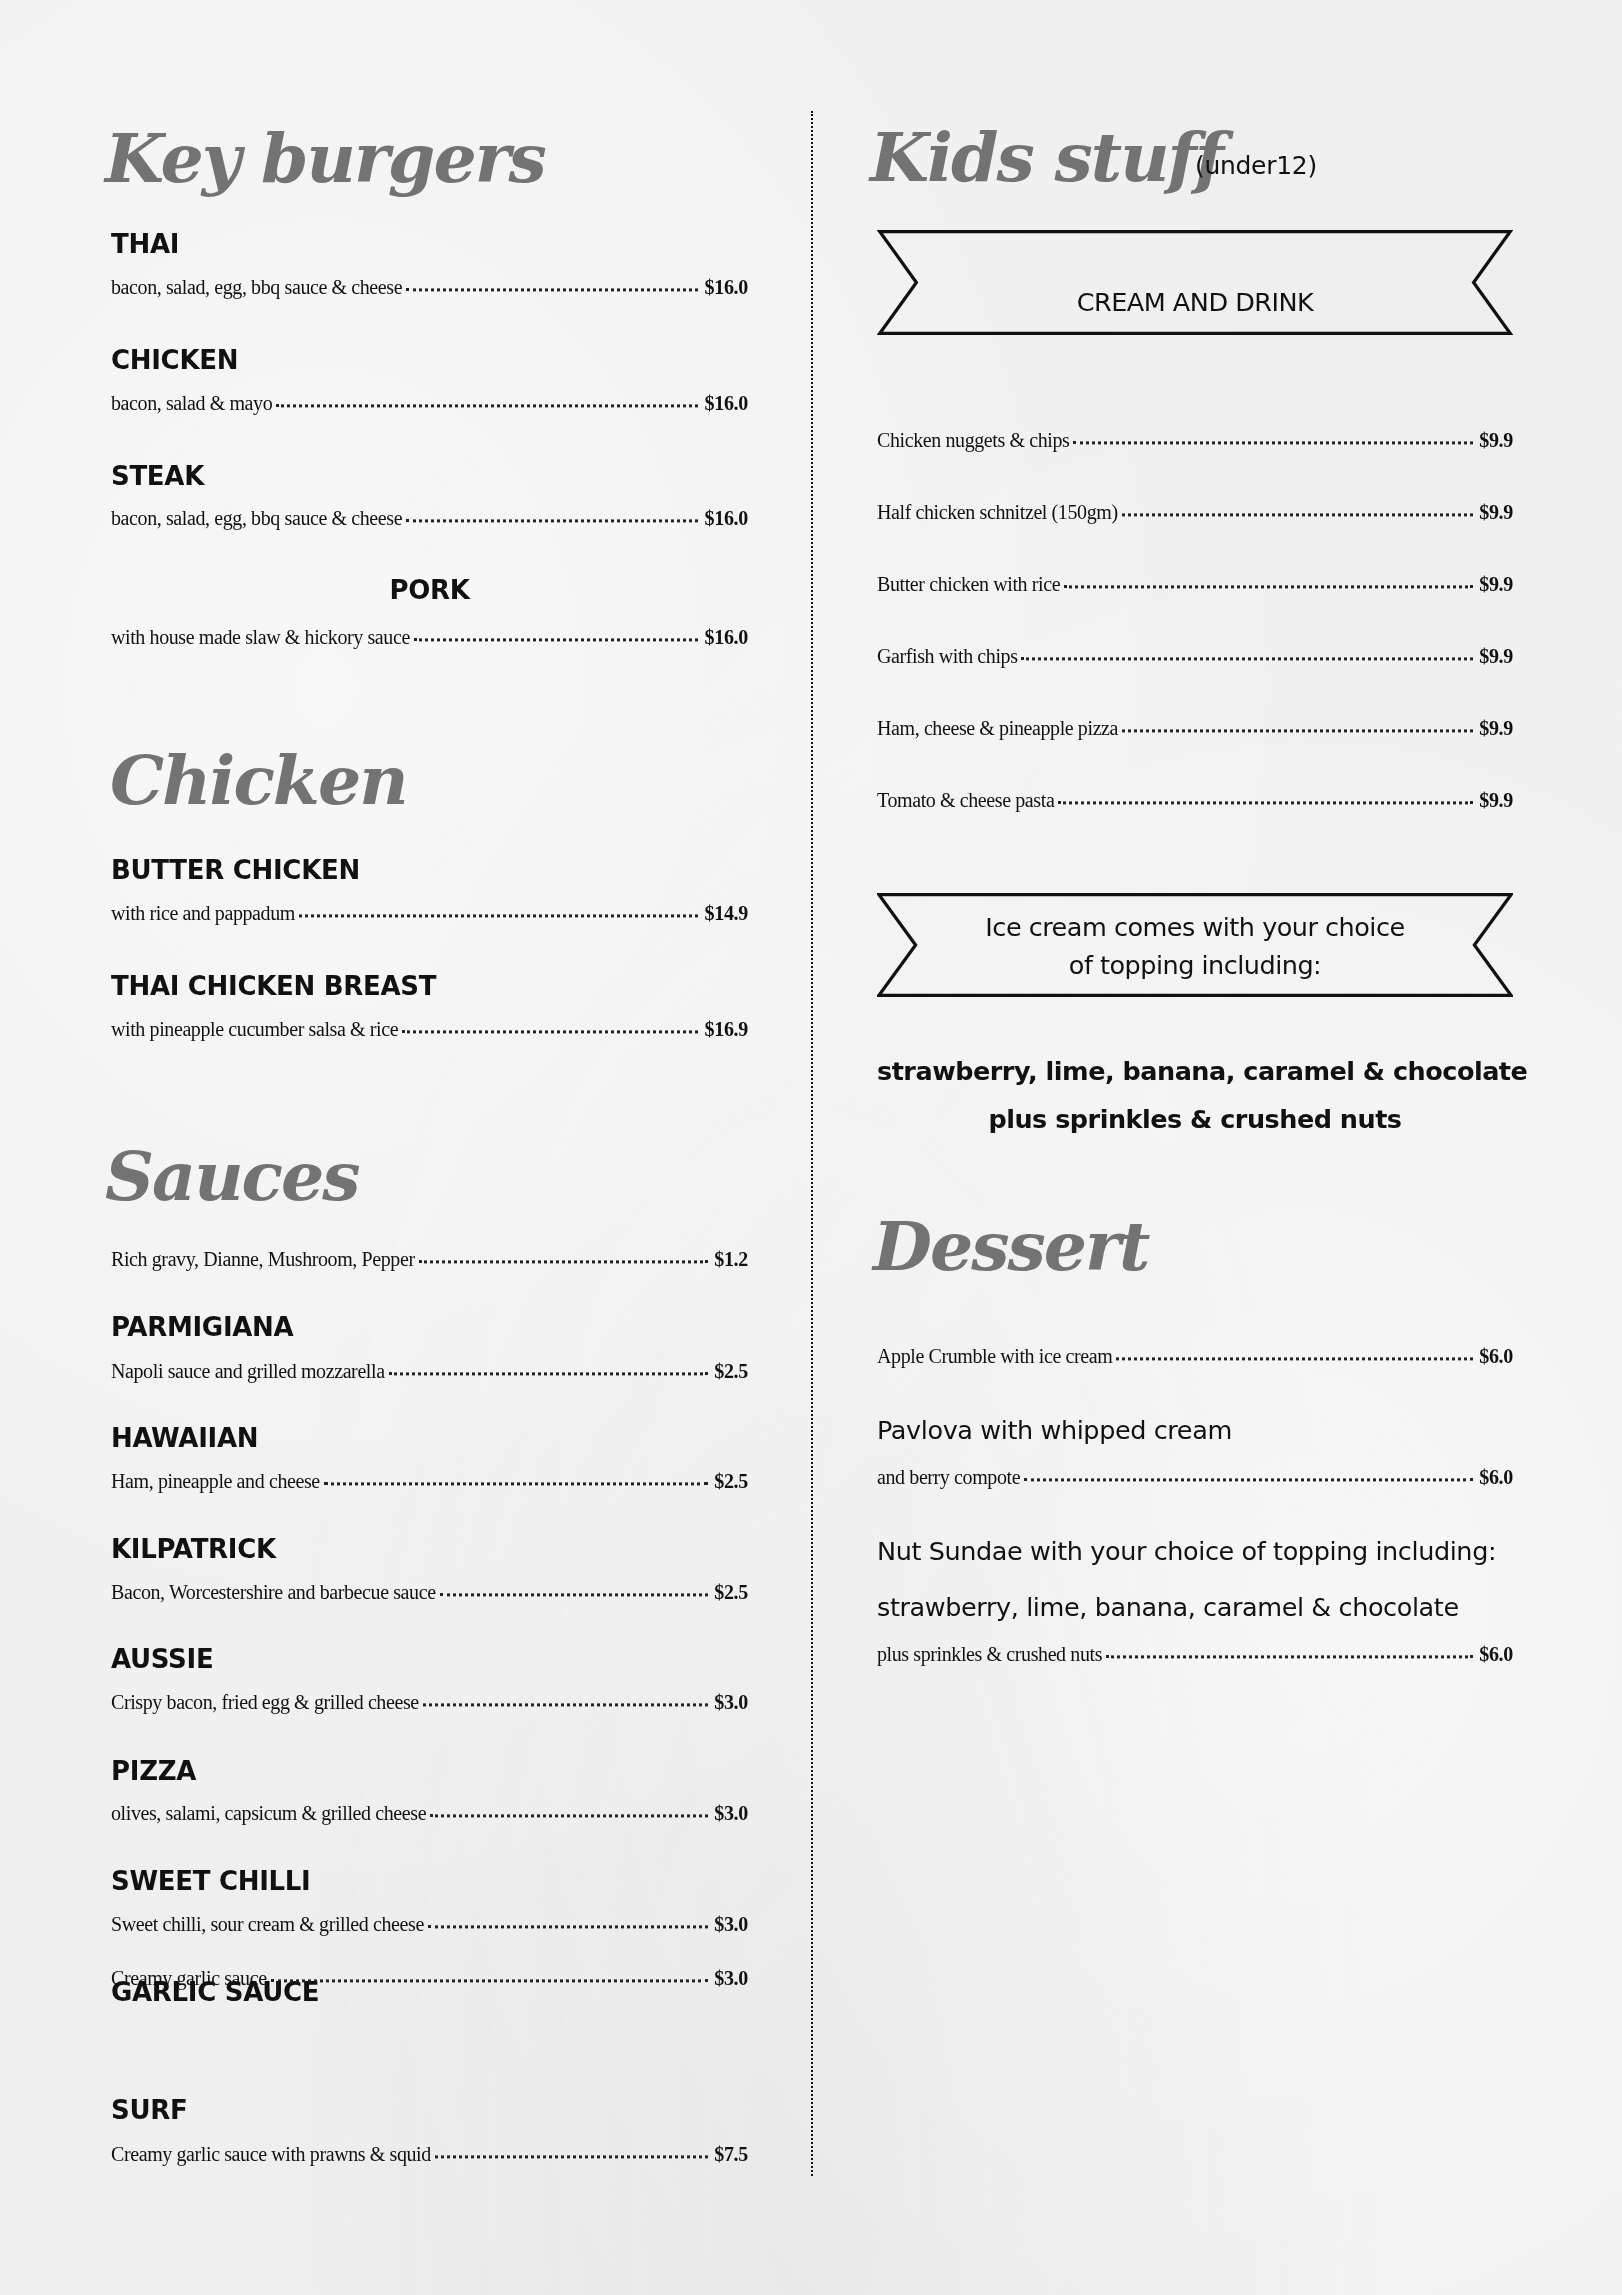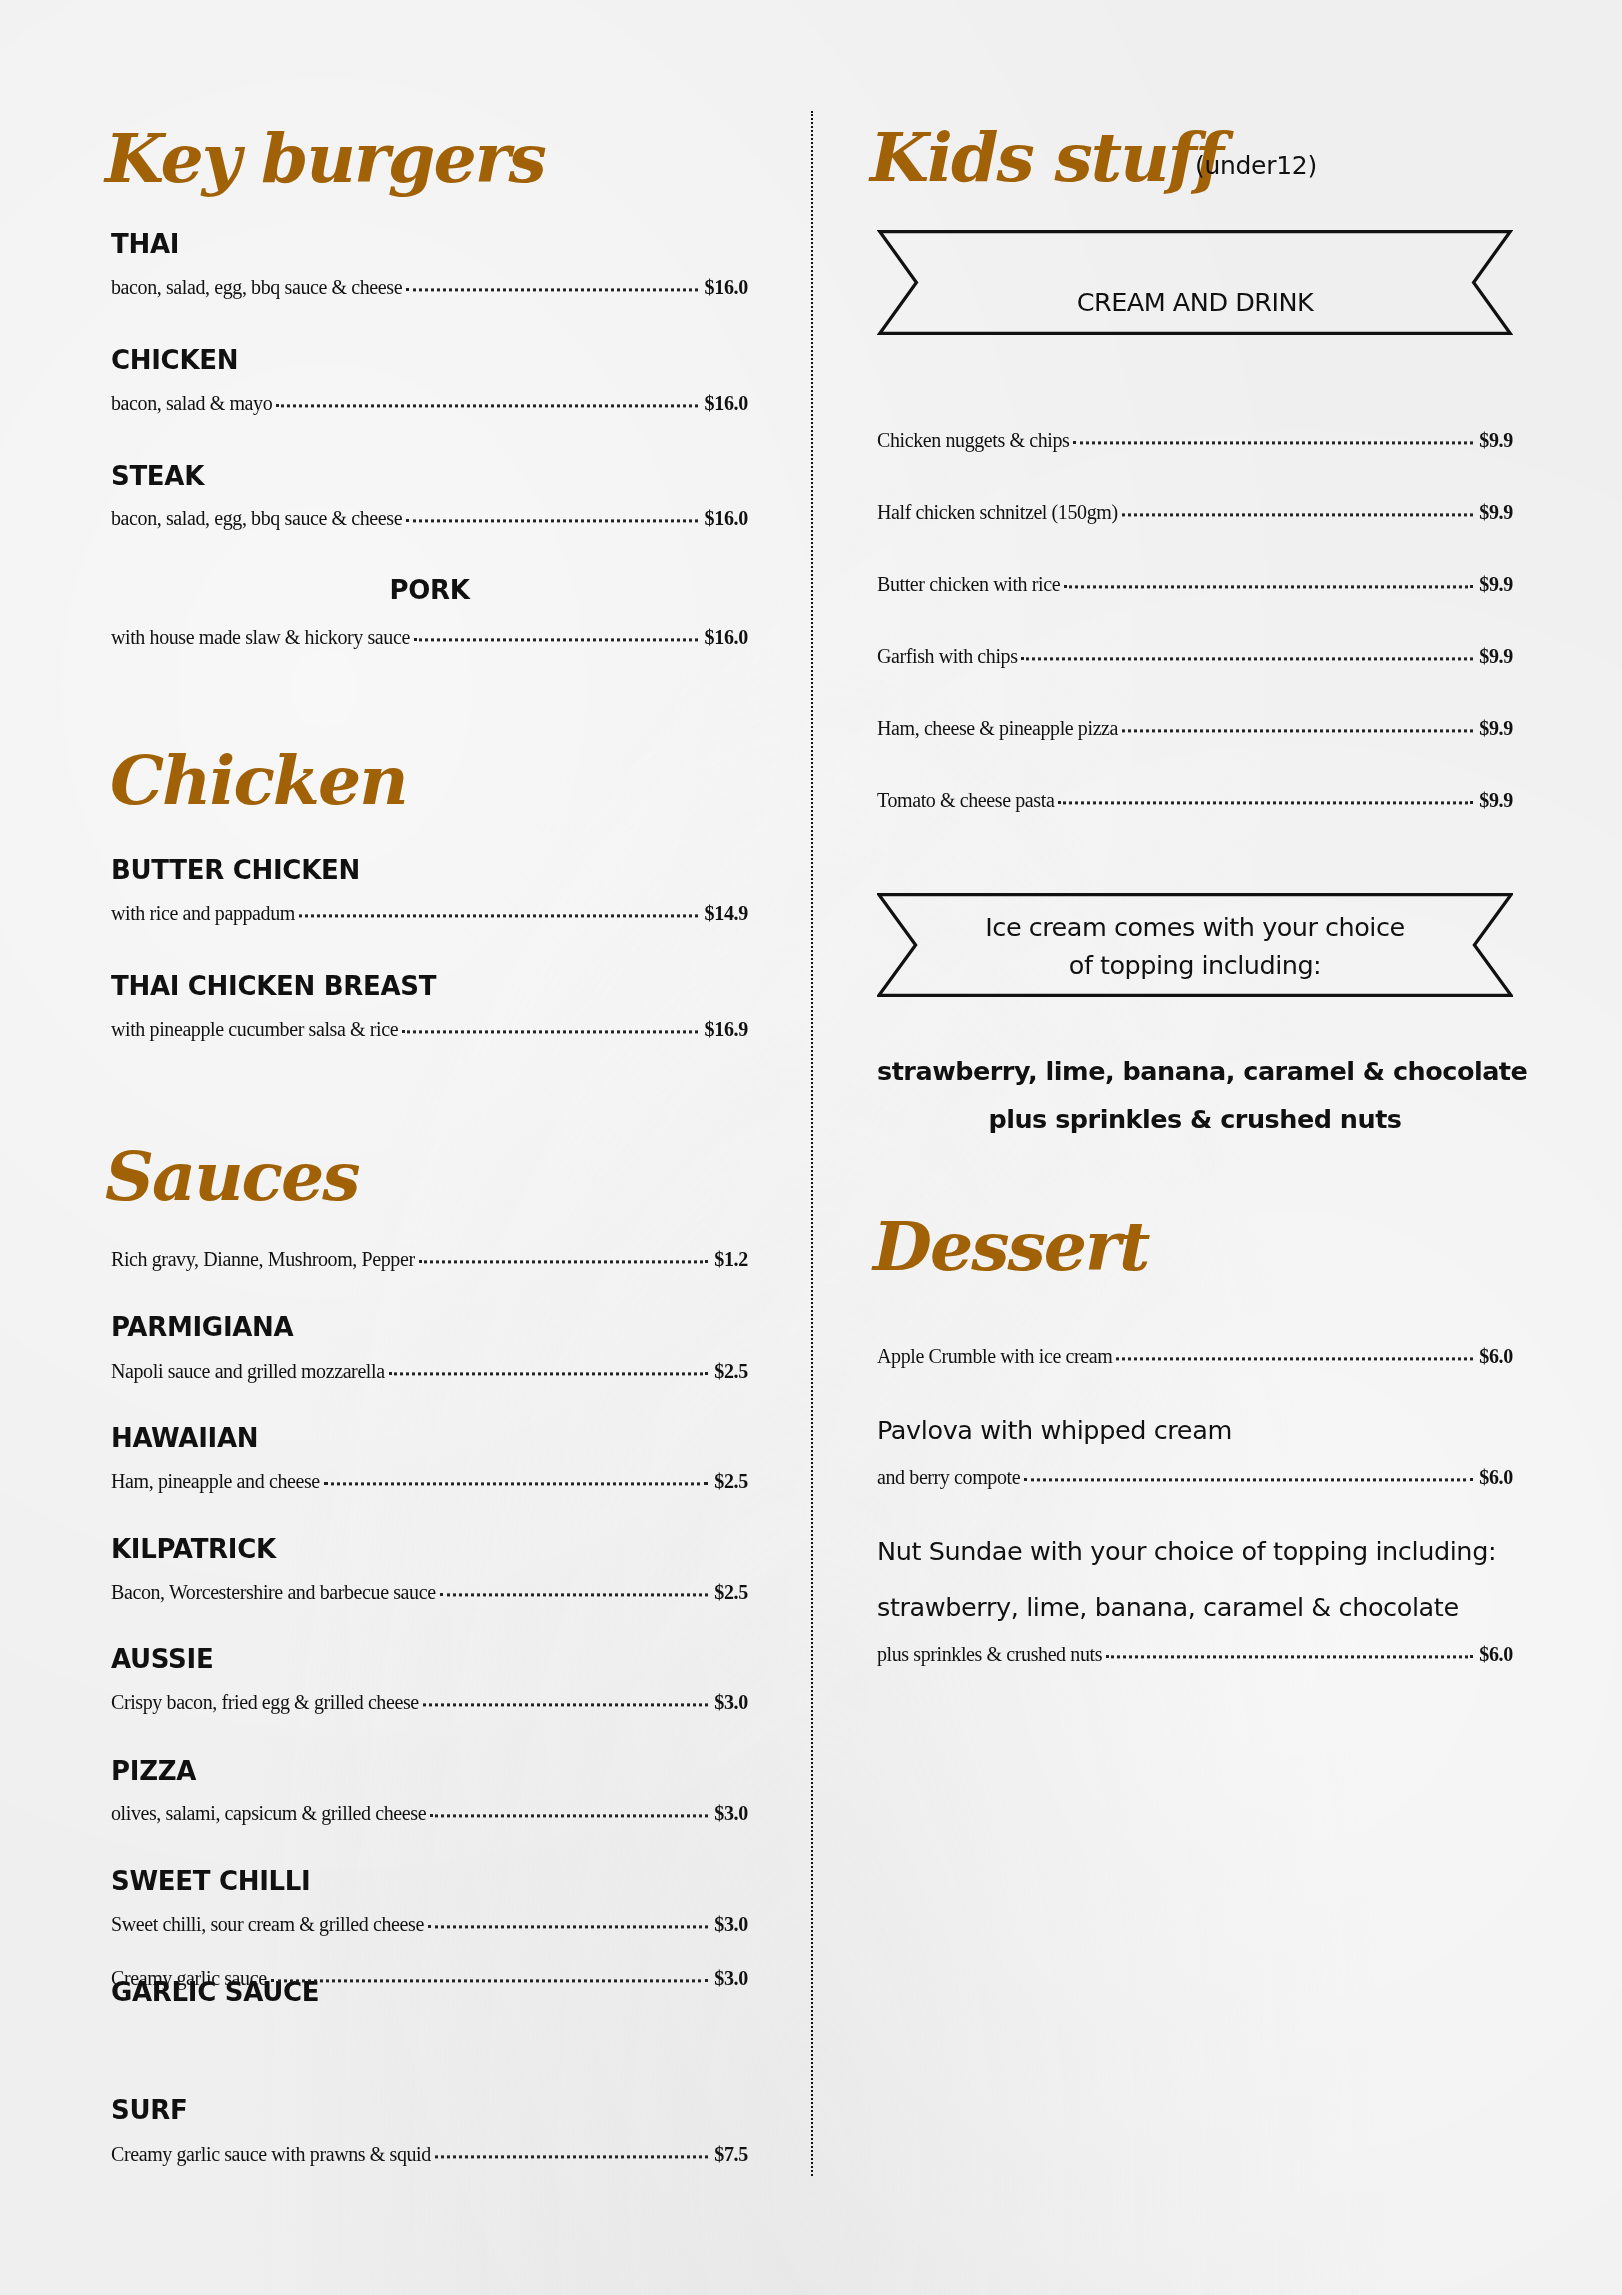--- a/index.html
+++ b/index.html
@@ -10,21 +10,21 @@
       radial-gradient(ellipse at 20% 30%, rgba(255,255,255,0.55), rgba(255,255,255,0) 55%),
       radial-gradient(ellipse at 80% 70%, rgba(255,255,255,0.5), rgba(255,255,255,0) 55%),
       radial-gradient(ellipse at 50% 95%, rgba(220,220,220,0.5), rgba(255,255,255,0) 50%);
     color: #111;
     font-family: "DejaVu Sans", sans-serif;
   }
   .abs { position: absolute; }
   .script {
     font-family: "DejaVu Serif", serif;
     font-style: italic; font-weight: bold;
-    font-size: 68px; line-height: 1; color: #a16207;
+    font-size: 68px; line-height: 1; color: #737373;
     letter-spacing: -2px; white-space: nowrap;
   }
   .label {
     font-family: "DejaVu Sans", sans-serif; font-weight: bold;
     font-size: 26px; line-height: 1; letter-spacing: -0.3px; white-space: nowrap;
   }
   .row {
     display: flex; align-items: baseline; white-space: nowrap;
     font-family: Liberation Serif, serif; font-size: 20px; line-height: 1;
     letter-spacing: -0.4px;

